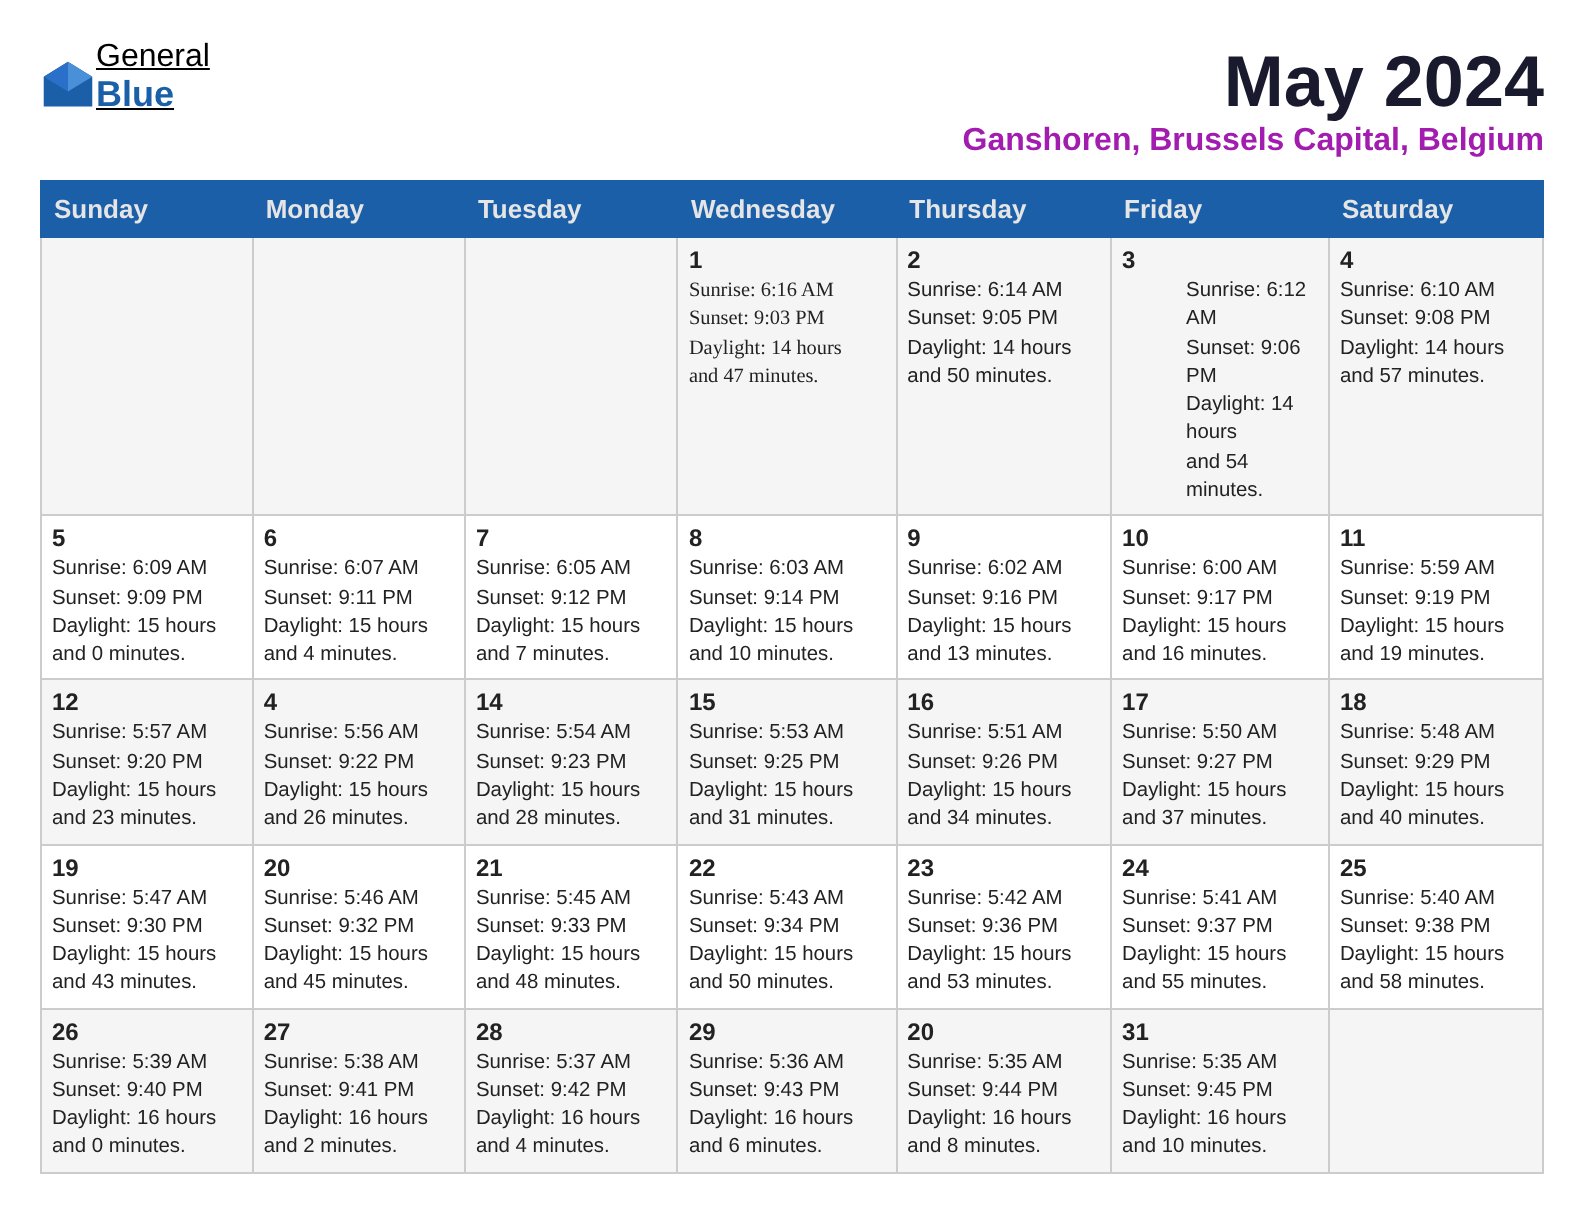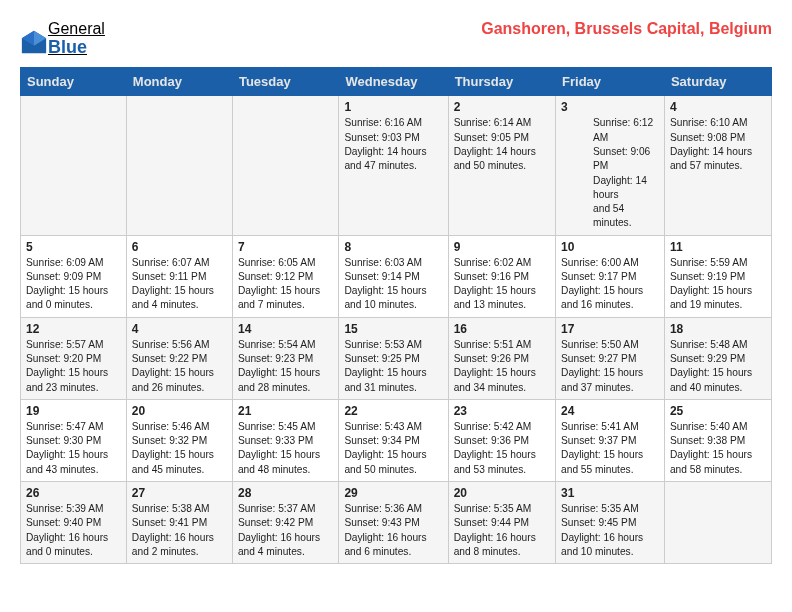--- a/index.html
+++ b/index.html
@@ -39,21 +39,21 @@
     .title-block {
       text-align: right;
     }
     .month-year {
       font-size: 36px;
       font-weight: bold;
       color: #1a1a2e;
     }
     .location {
       font-size: 16px;
-      color: #ef4444;
+      color: #a21caf;
       font-weight: 600;
     }
     table {
       width: 100%;
       border-collapse: collapse;
     }
     thead tr th {
       background-color: #1a5fa8;
       color: #e5e5e5;
       font-size: 13px;
@@ -98,20 +98,21 @@
       <polygon points="15,2 28,10 28,26 2,26 2,10" fill="#1a5fa8"></polygon>
       <polygon points="15,2 28,10 15,18" fill="#4a90d9"></polygon>
       <polygon points="2,10 15,18 15,2" fill="#2a70c8"></polygon>
     </svg>
     <div class="logo-text">
       <span>General</span>
       <span class="logo-blue">Blue</span>
     </div>
   </div>
   <div class="title-block">
+    <div class="month-year">May 2024</div>
     <div class="location">Ganshoren, Brussels Capital, Belgium</div>
   </div>
 </div>
 
 <table>
   <thead>
     <tr>
     <th>Sunday</th>
         <th>Monday</th>
         <th>Tuesday</th>
@@ -121,21 +122,21 @@
         <th>Saturday</th>
       </tr>
   </thead>
   <tbody id="calendar-body">
   <tr>
         <td></td>
         <td></td>
         <td></td>
         <td>
           <span class="day-num">1</span>
-          <div class="cell-content" style="white-space: pre-line;">Sunrise: 6:16 AM
+          <div class="cell-content" style="white-space: pre-line; font-family: Liberation Serif, serif;">Sunrise: 6:16 AM
 Sunset: 9:03 PM
 Daylight: 14 hours
 and 47 minutes.</div>
         </td>
         <td>
           <span class="day-num">2</span>
           <div class="cell-content" style="white-space: pre-line;">Sunrise: 6:14 AM
 Sunset: 9:05 PM
 Daylight: 14 hours
 and 50 minutes.</div>

